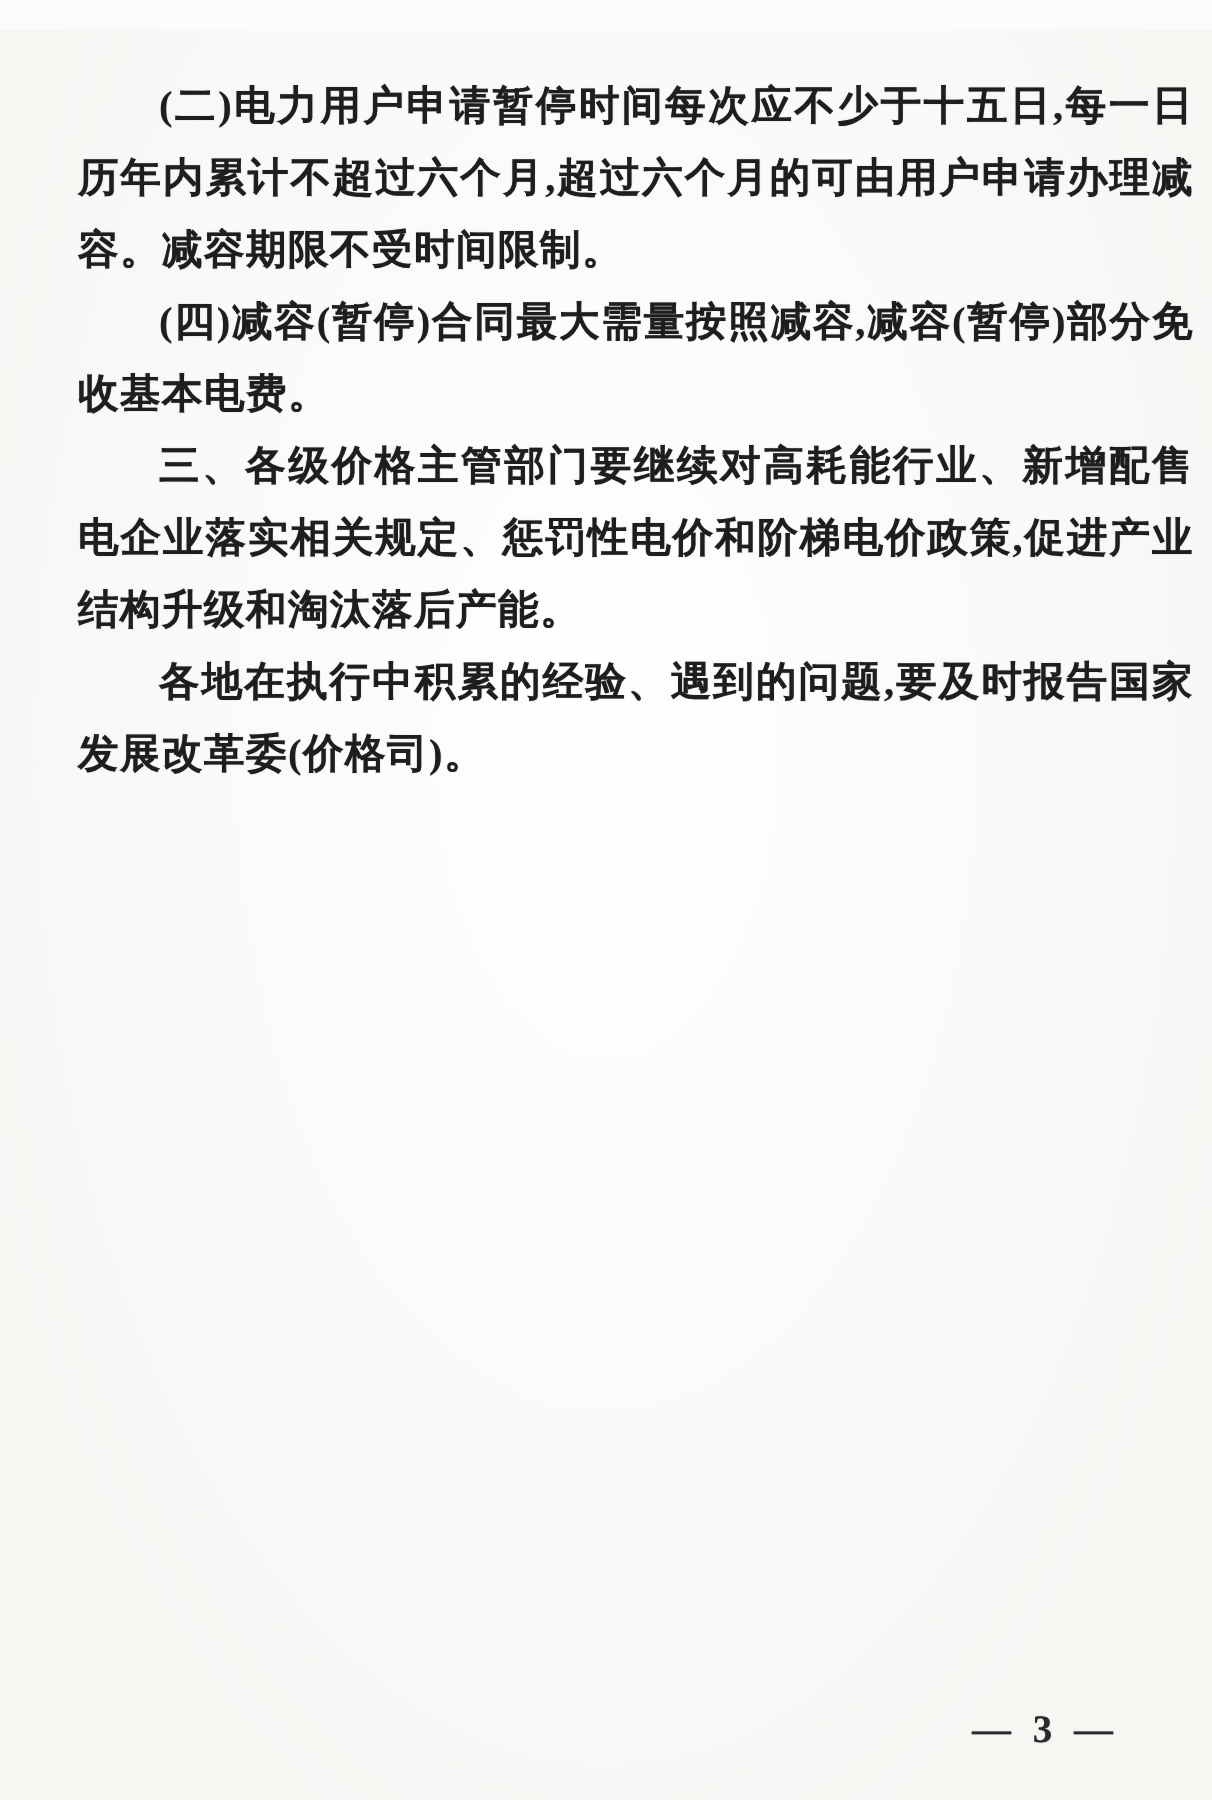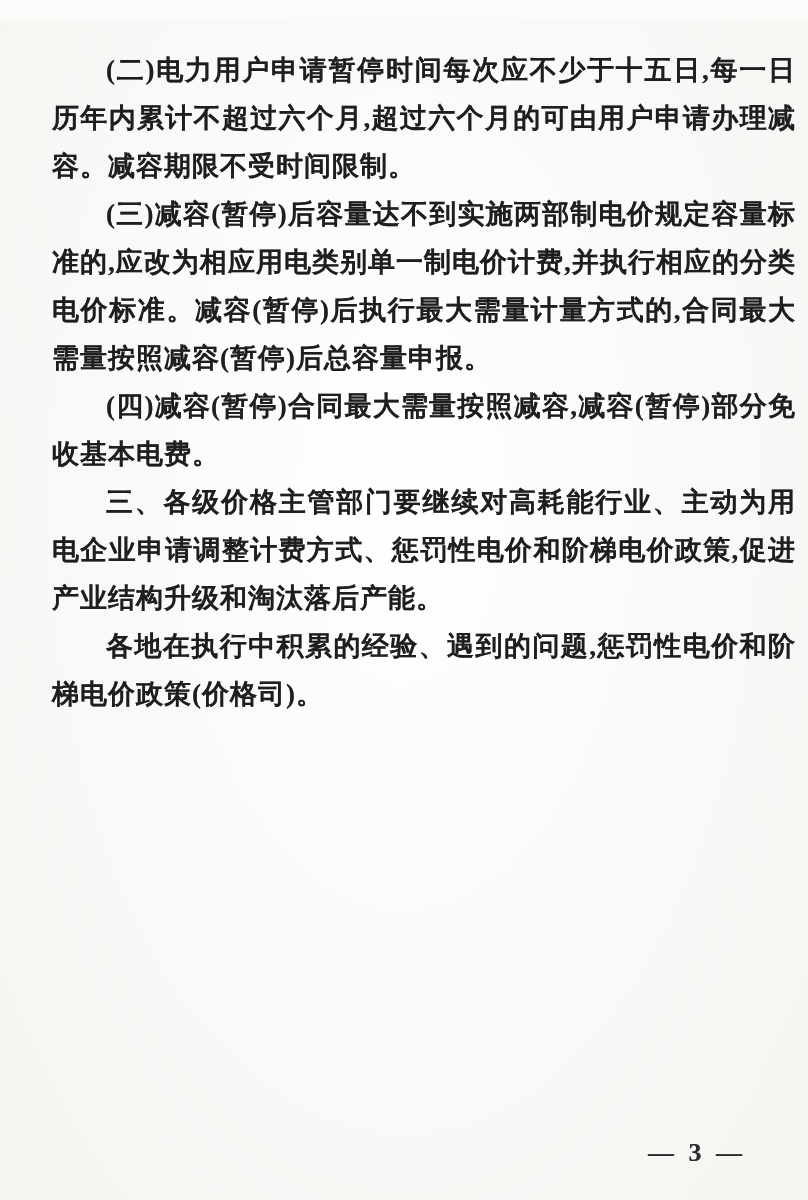--- a/index.html
+++ b/index.html
@@ -49,19 +49,18 @@
     letter-spacing: 4px;
     text-shadow: 0 0 0.6px rgba(30,30,30,0.5);
   }
 </style>
 </head>
 <body>
 
 <div class="page">
   <div class="content">
     <p class="para">(二)电力用户申请暂停时间每次应不少于十五日,每一日历年内累计不超过六个月,超过六个月的可由用户申请办理减容。减容期限不受时间限制。</p>
-    <p class="para">(三)减容(暂停)后容量达不到实施两部制电价规定容量标准的,应改为相应用电类别单一制电价计费,并执行相应的分类电价标准。减容(暂停)后执行最大需量计量方式的,合同最大需量按照减容(暂停)后总容量申报。</p>
     <p class="para">(四)减容(暂停)合同最大需量按照减容,减容(暂停)部分免收基本电费。</p>
-    <p class="para">三、各级价格主管部门要继续对高耗能行业、主动为用电企业申请调整计费方式、惩罚性电价和阶梯电价政策,促进产业结构升级和淘汰落后产能。</p>
-    <p class="para">各地在执行中积累的经验、遇到的问题,惩罚性电价和阶梯电价政策(价格司)。</p>
+    <p class="para">三、各级价格主管部门要继续对高耗能行业、新增配售电企业落实相关规定、惩罚性电价和阶梯电价政策,促进产业结构升级和淘汰落后产能。</p>
+    <p class="para">各地在执行中积累的经验、遇到的问题,要及时报告国家发展改革委(价格司)。</p>
   </div>
   <div class="page-number">— 3 —</div>
 </div>
 
 </body></html>

